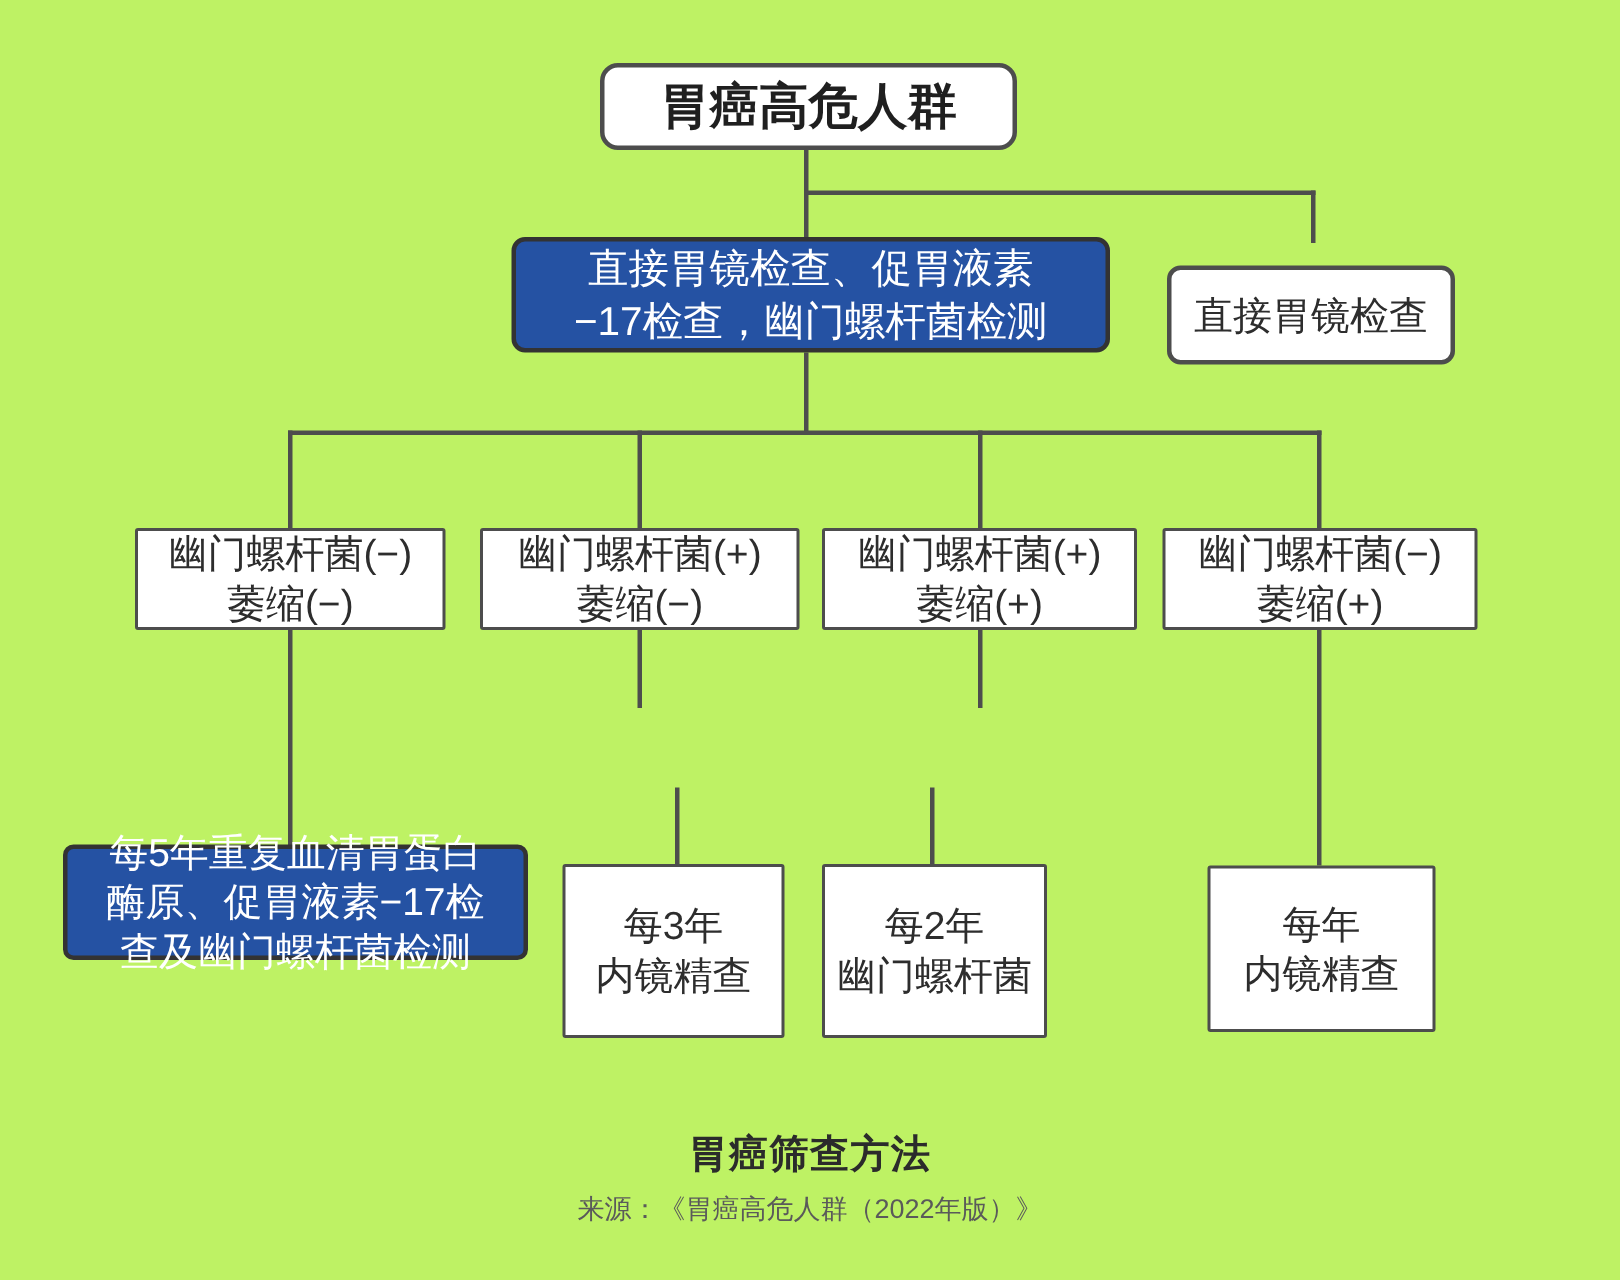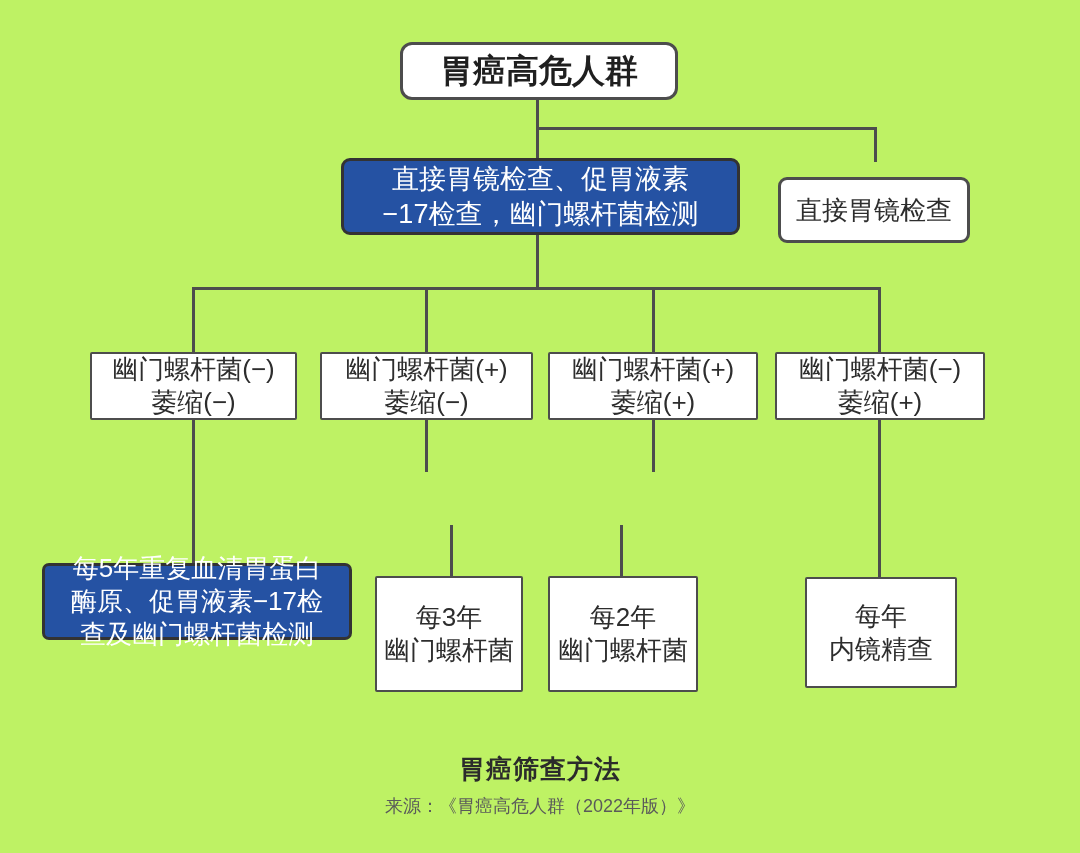--- a/index.html
+++ b/index.html
@@ -94,21 +94,21 @@
   <div class="box hp-box hp3">幽门螺杆菌(+)
 萎缩(+)</div>
   <div class="box hp-box hp4">幽门螺杆菌(−)
 萎缩(+)</div>
 
 
   <div class="box blue-box repeat-box">每5年重复血清胃蛋白
 酶原、促胃液素−17检
 查及幽门螺杆菌检测</div>
   <div class="box freq-box f3">每3年
-幽门螺杆菌</div>
+内镜精查</div>
   <div class="box freq-box f2">每2年
 幽门螺杆菌</div>
   <div class="box freq-box fy">每年
 内镜精查</div>
 
   <div class="caption">胃癌筛查方法</div>
   <div class="source">来源：《胃癌高危人群（2022年版）》</div>
 
 </div>
 

